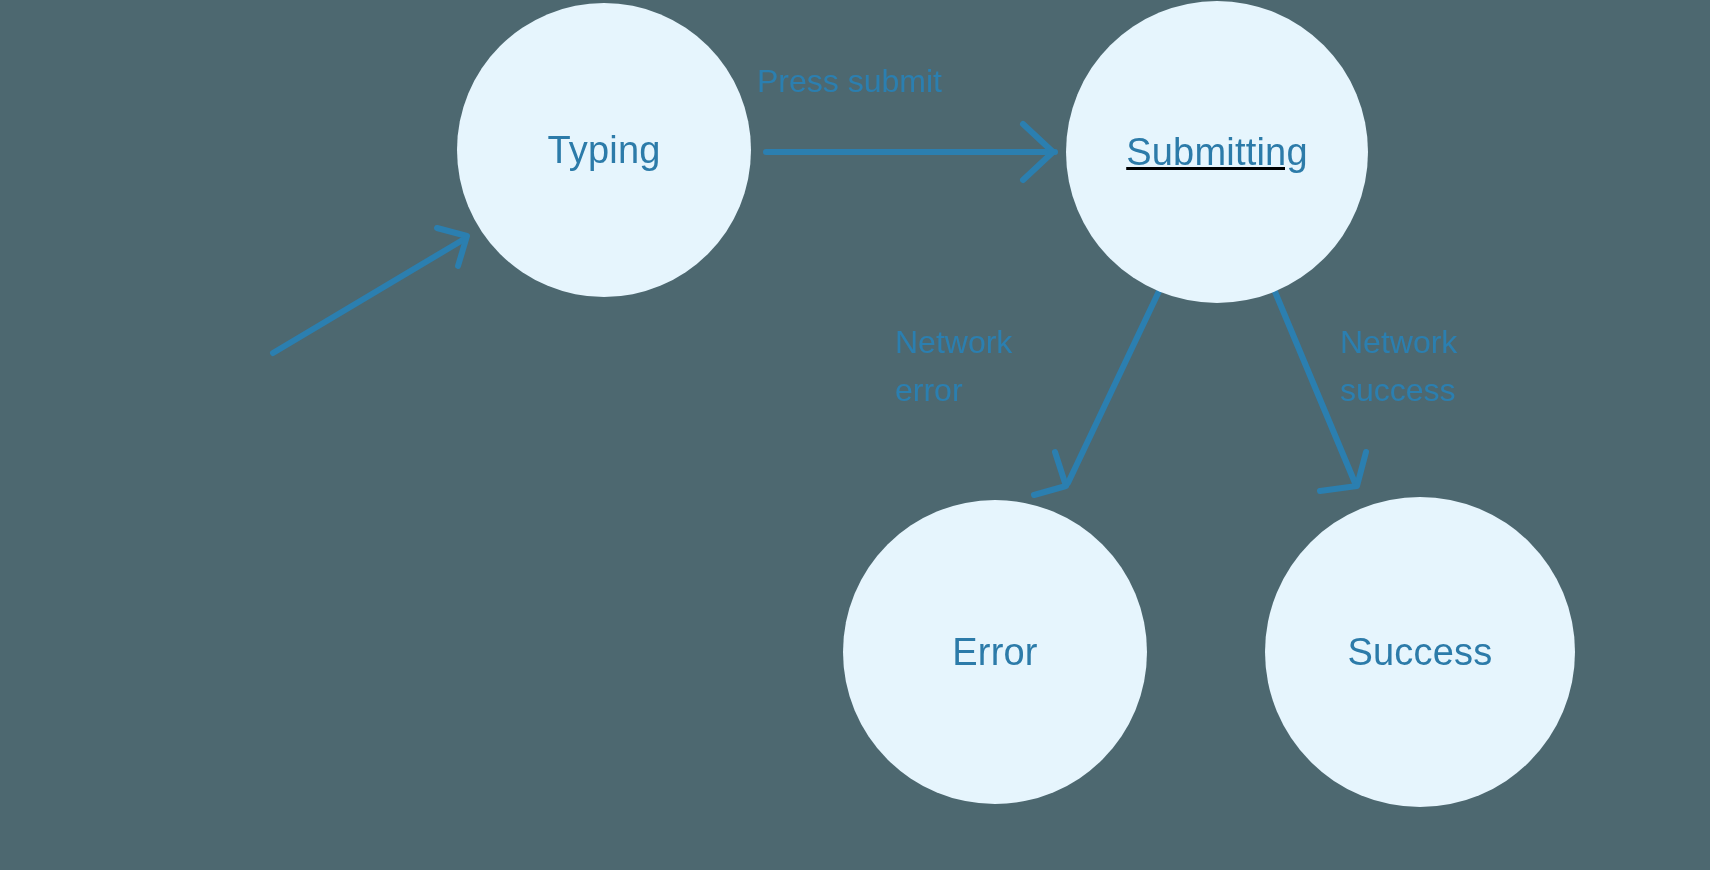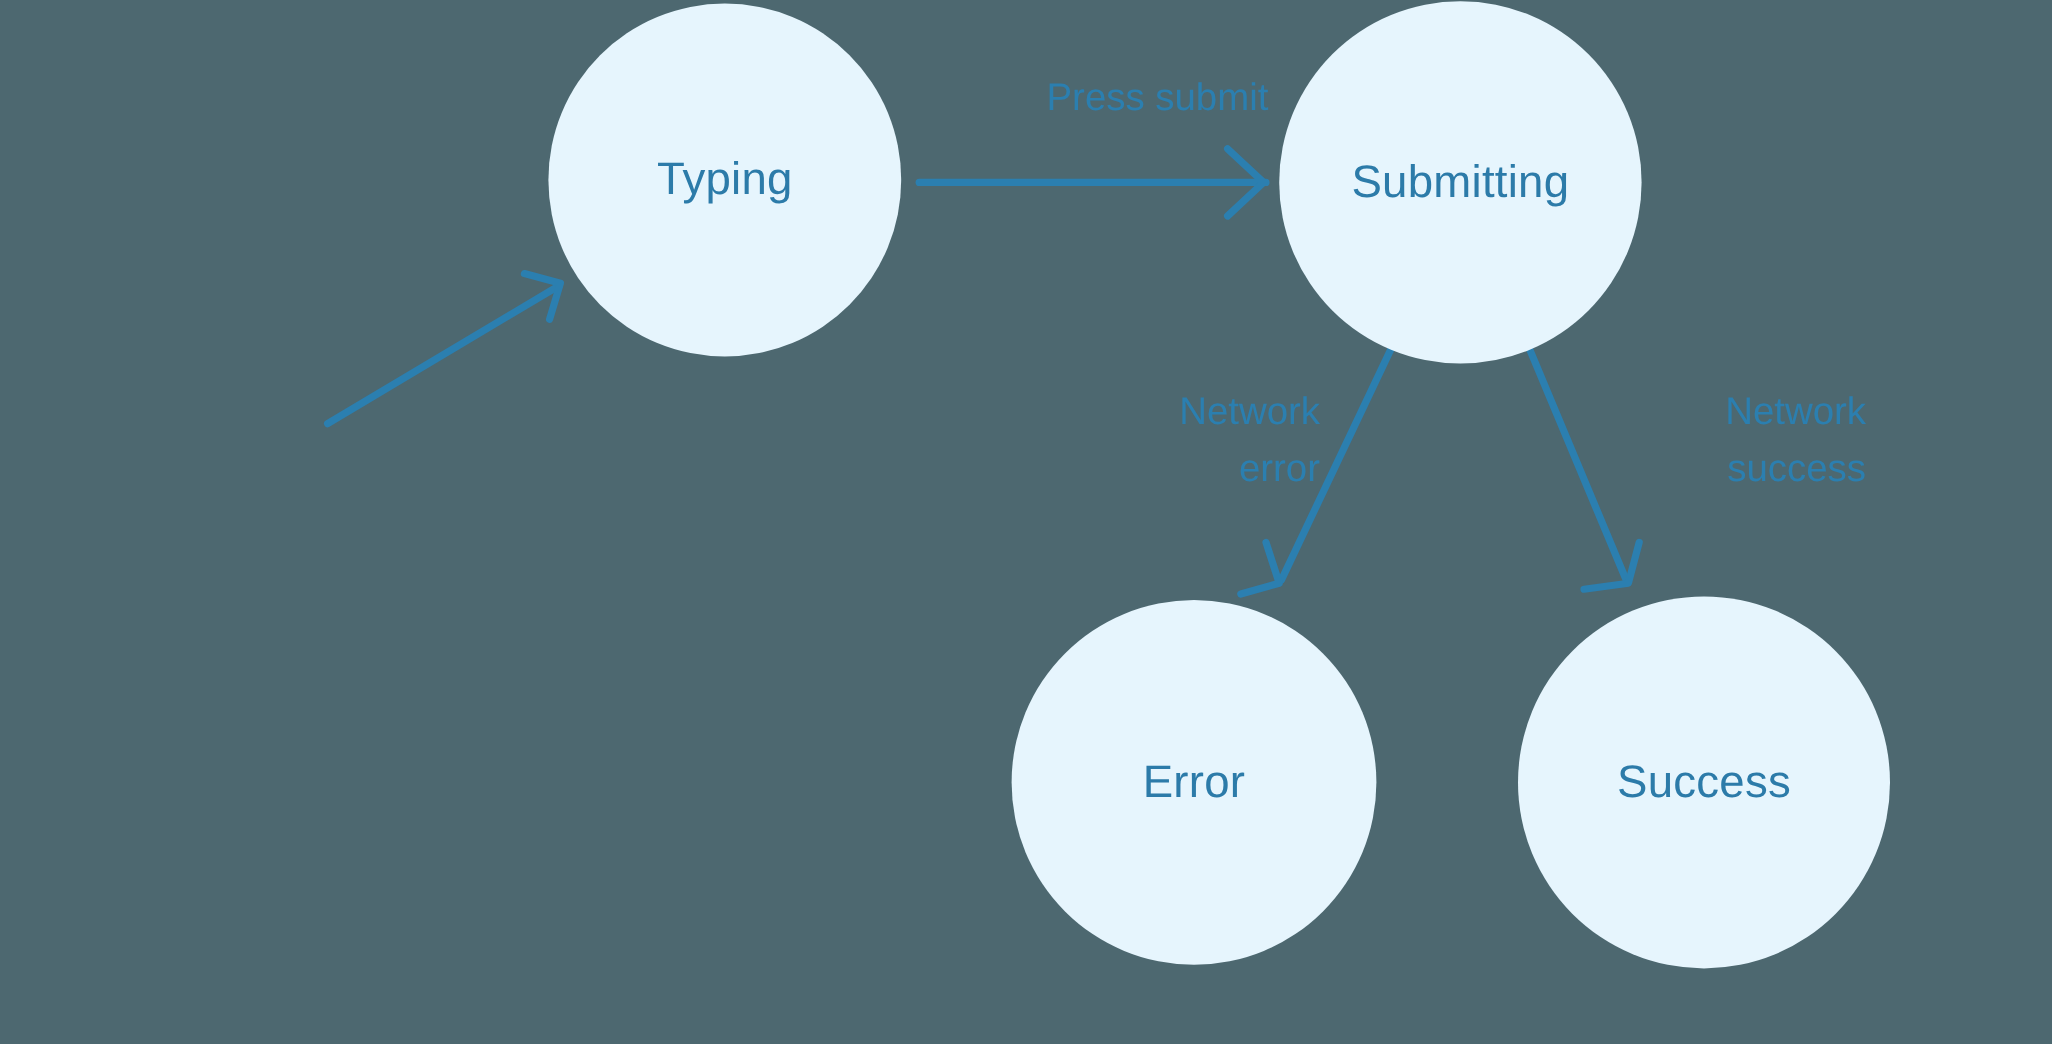--- a/index.html
+++ b/index.html
@@ -42,21 +42,21 @@
     line-height: 1;
     text-align: center;
     white-space: nowrap;
   }
   .edge-label {
     position: absolute;
     color: #2b7fb0;
     font-size: 32px;
     font-weight: 400;
     line-height: 48px;
-    text-align: right;
+    text-align: left;
     white-space: pre-line;
   }
 </style>
 </head>
 <body>
 
 <div id="stage">
 
   <svg id="edges" viewBox="0 0 1710 870">
 
@@ -79,21 +79,21 @@
       <line x1="1273" y1="287" x2="1355" y2="483" stroke="#2b7fb0" stroke-width="6" stroke-linecap="round"></line>
       <polyline points="1320,491 1357,486 1366,452" fill="none" stroke="#2b7fb0" stroke-width="6" stroke-linecap="round" stroke-linejoin="round"></polyline>
     </g>
   </svg>
 
 
   <div class="node" style="left:457px; top:3px; width:294px; height:294px;">
     <span class="node-label">Typing</span>
   </div>
 
-  <div class="node" style="left:1066px; top:1px; width:302px; height:302px;">
+  <div class="node" style="left:1066px; top:1px; width:302px; height:302px;text-decoration:underline;">
     <span class="node-label">Submitting</span>
   </div>
 
   <div class="node" style="left:843px; top:500px; width:304px; height:304px;">
     <span class="node-label">Error</span>
   </div>
 
   <div class="node" style="left:1265px; top:497px; width:310px; height:310px;">
     <span class="node-label">Success</span>
   </div>

